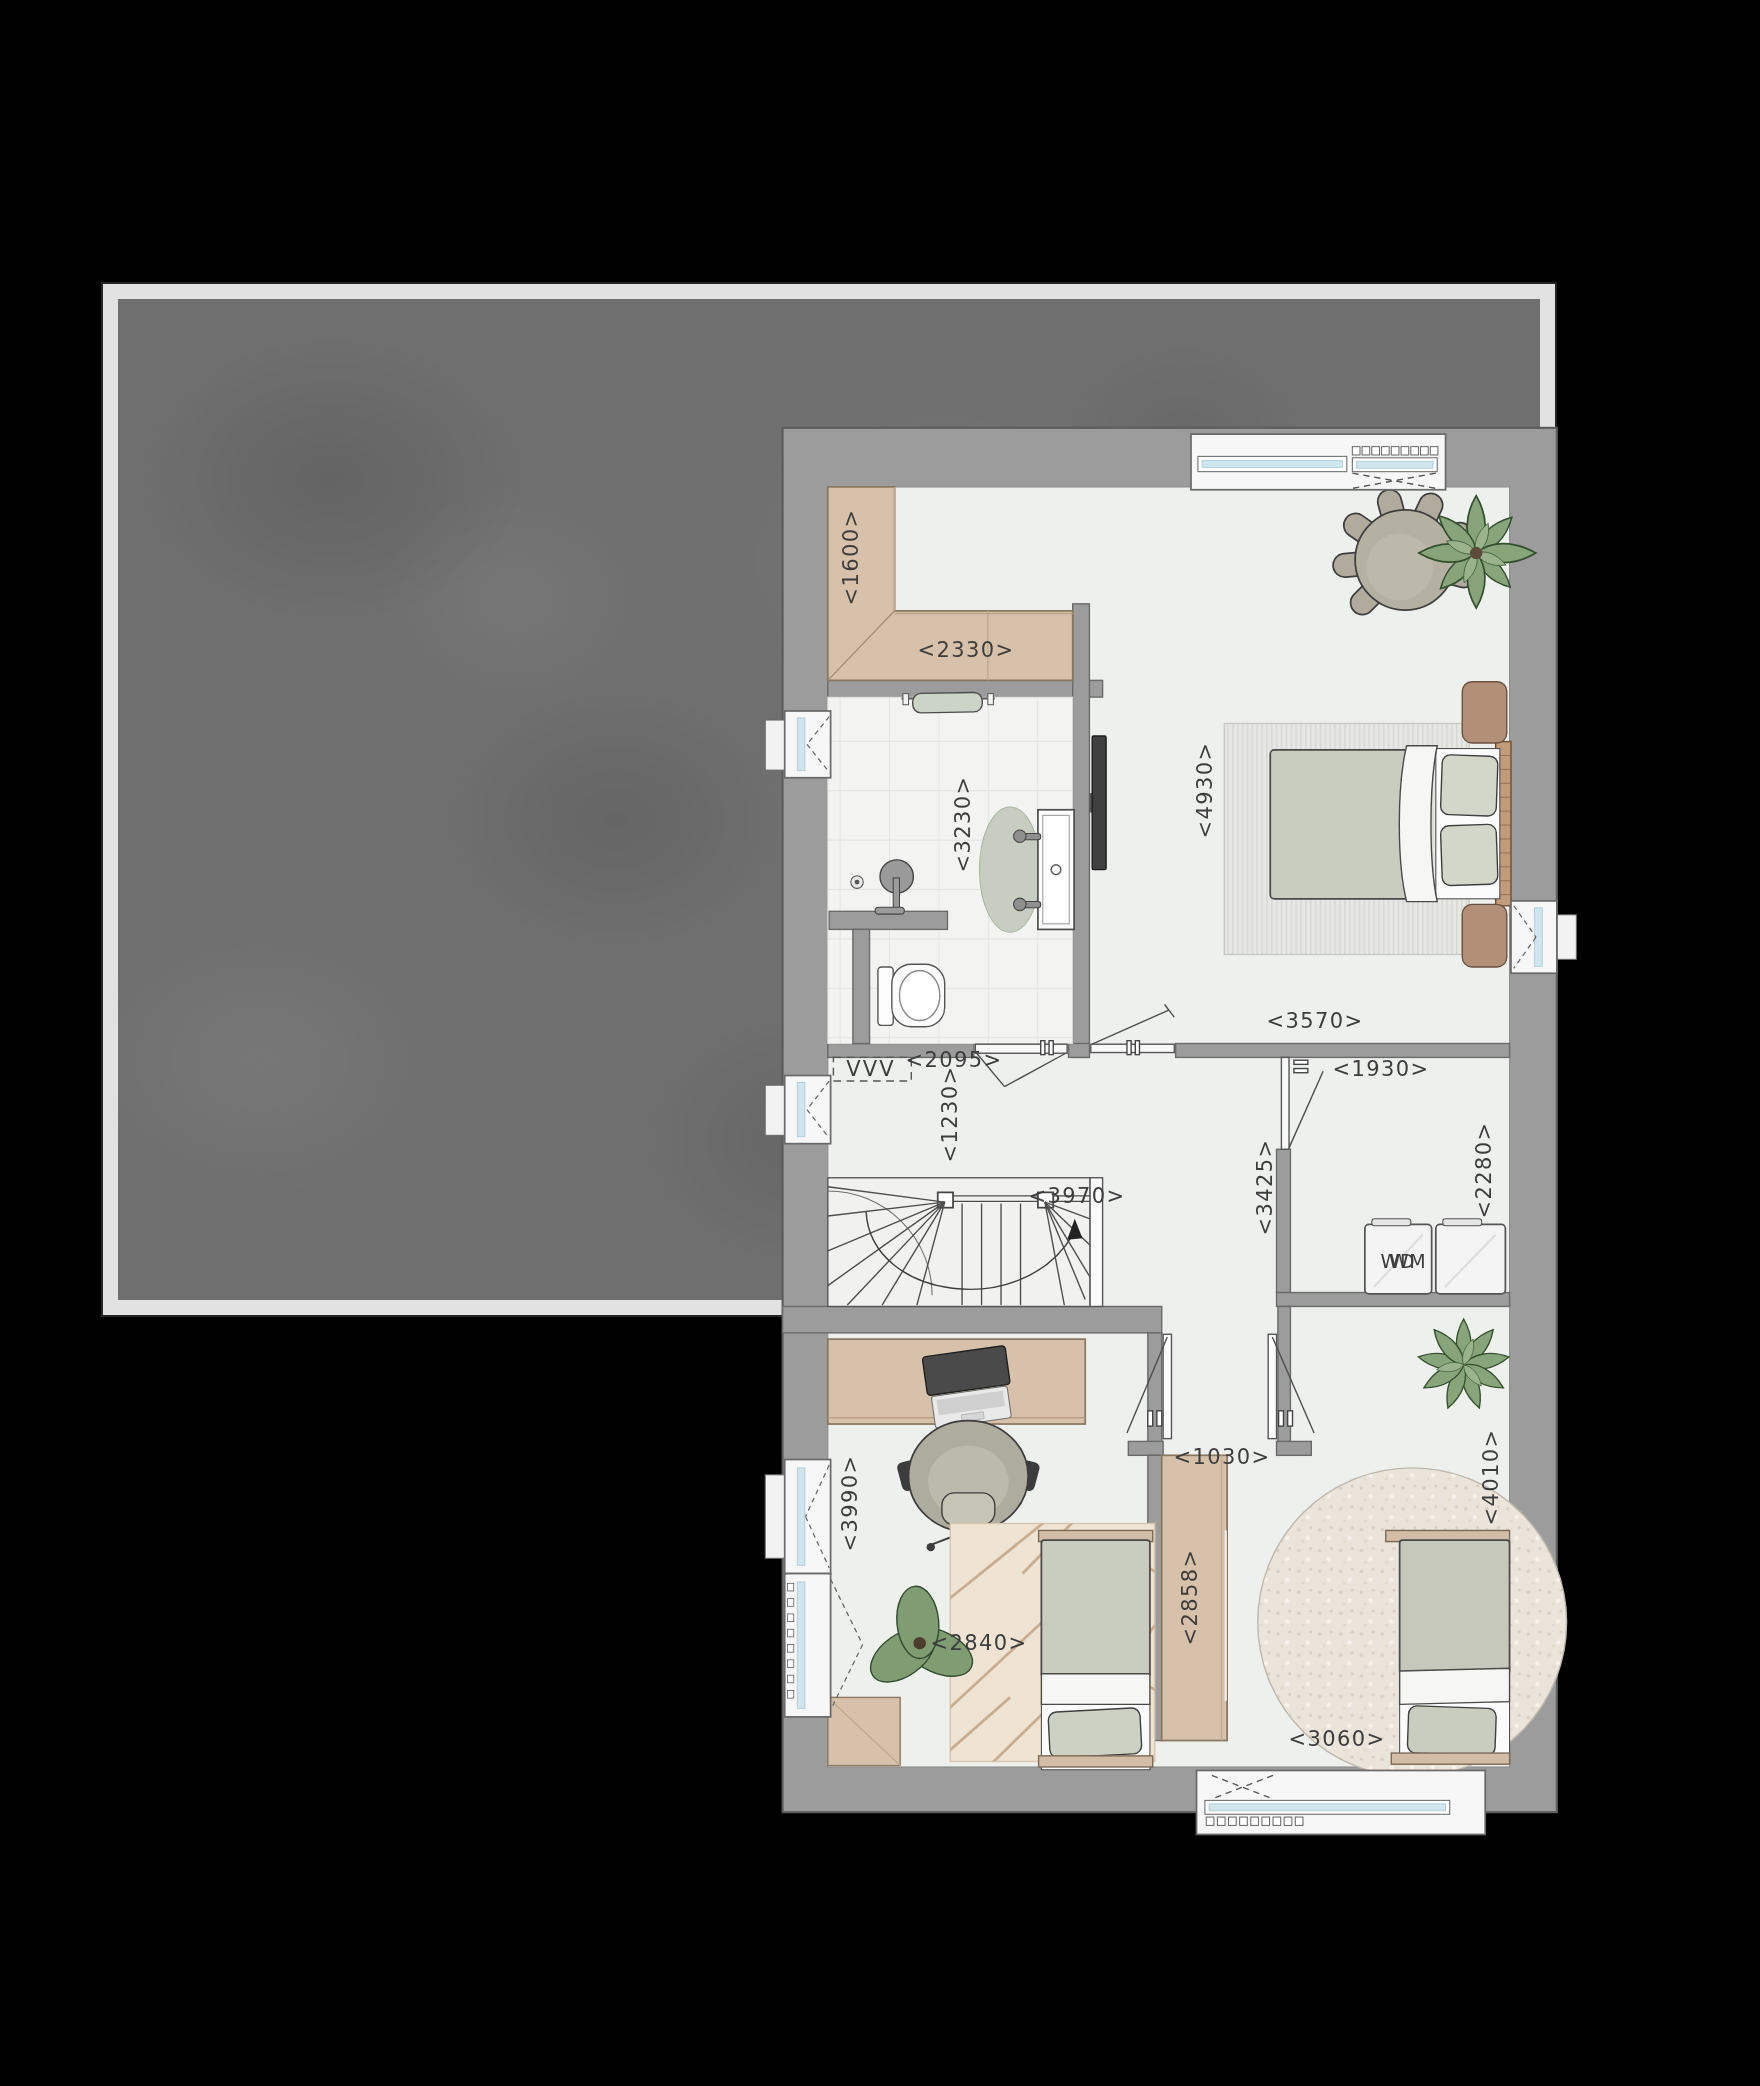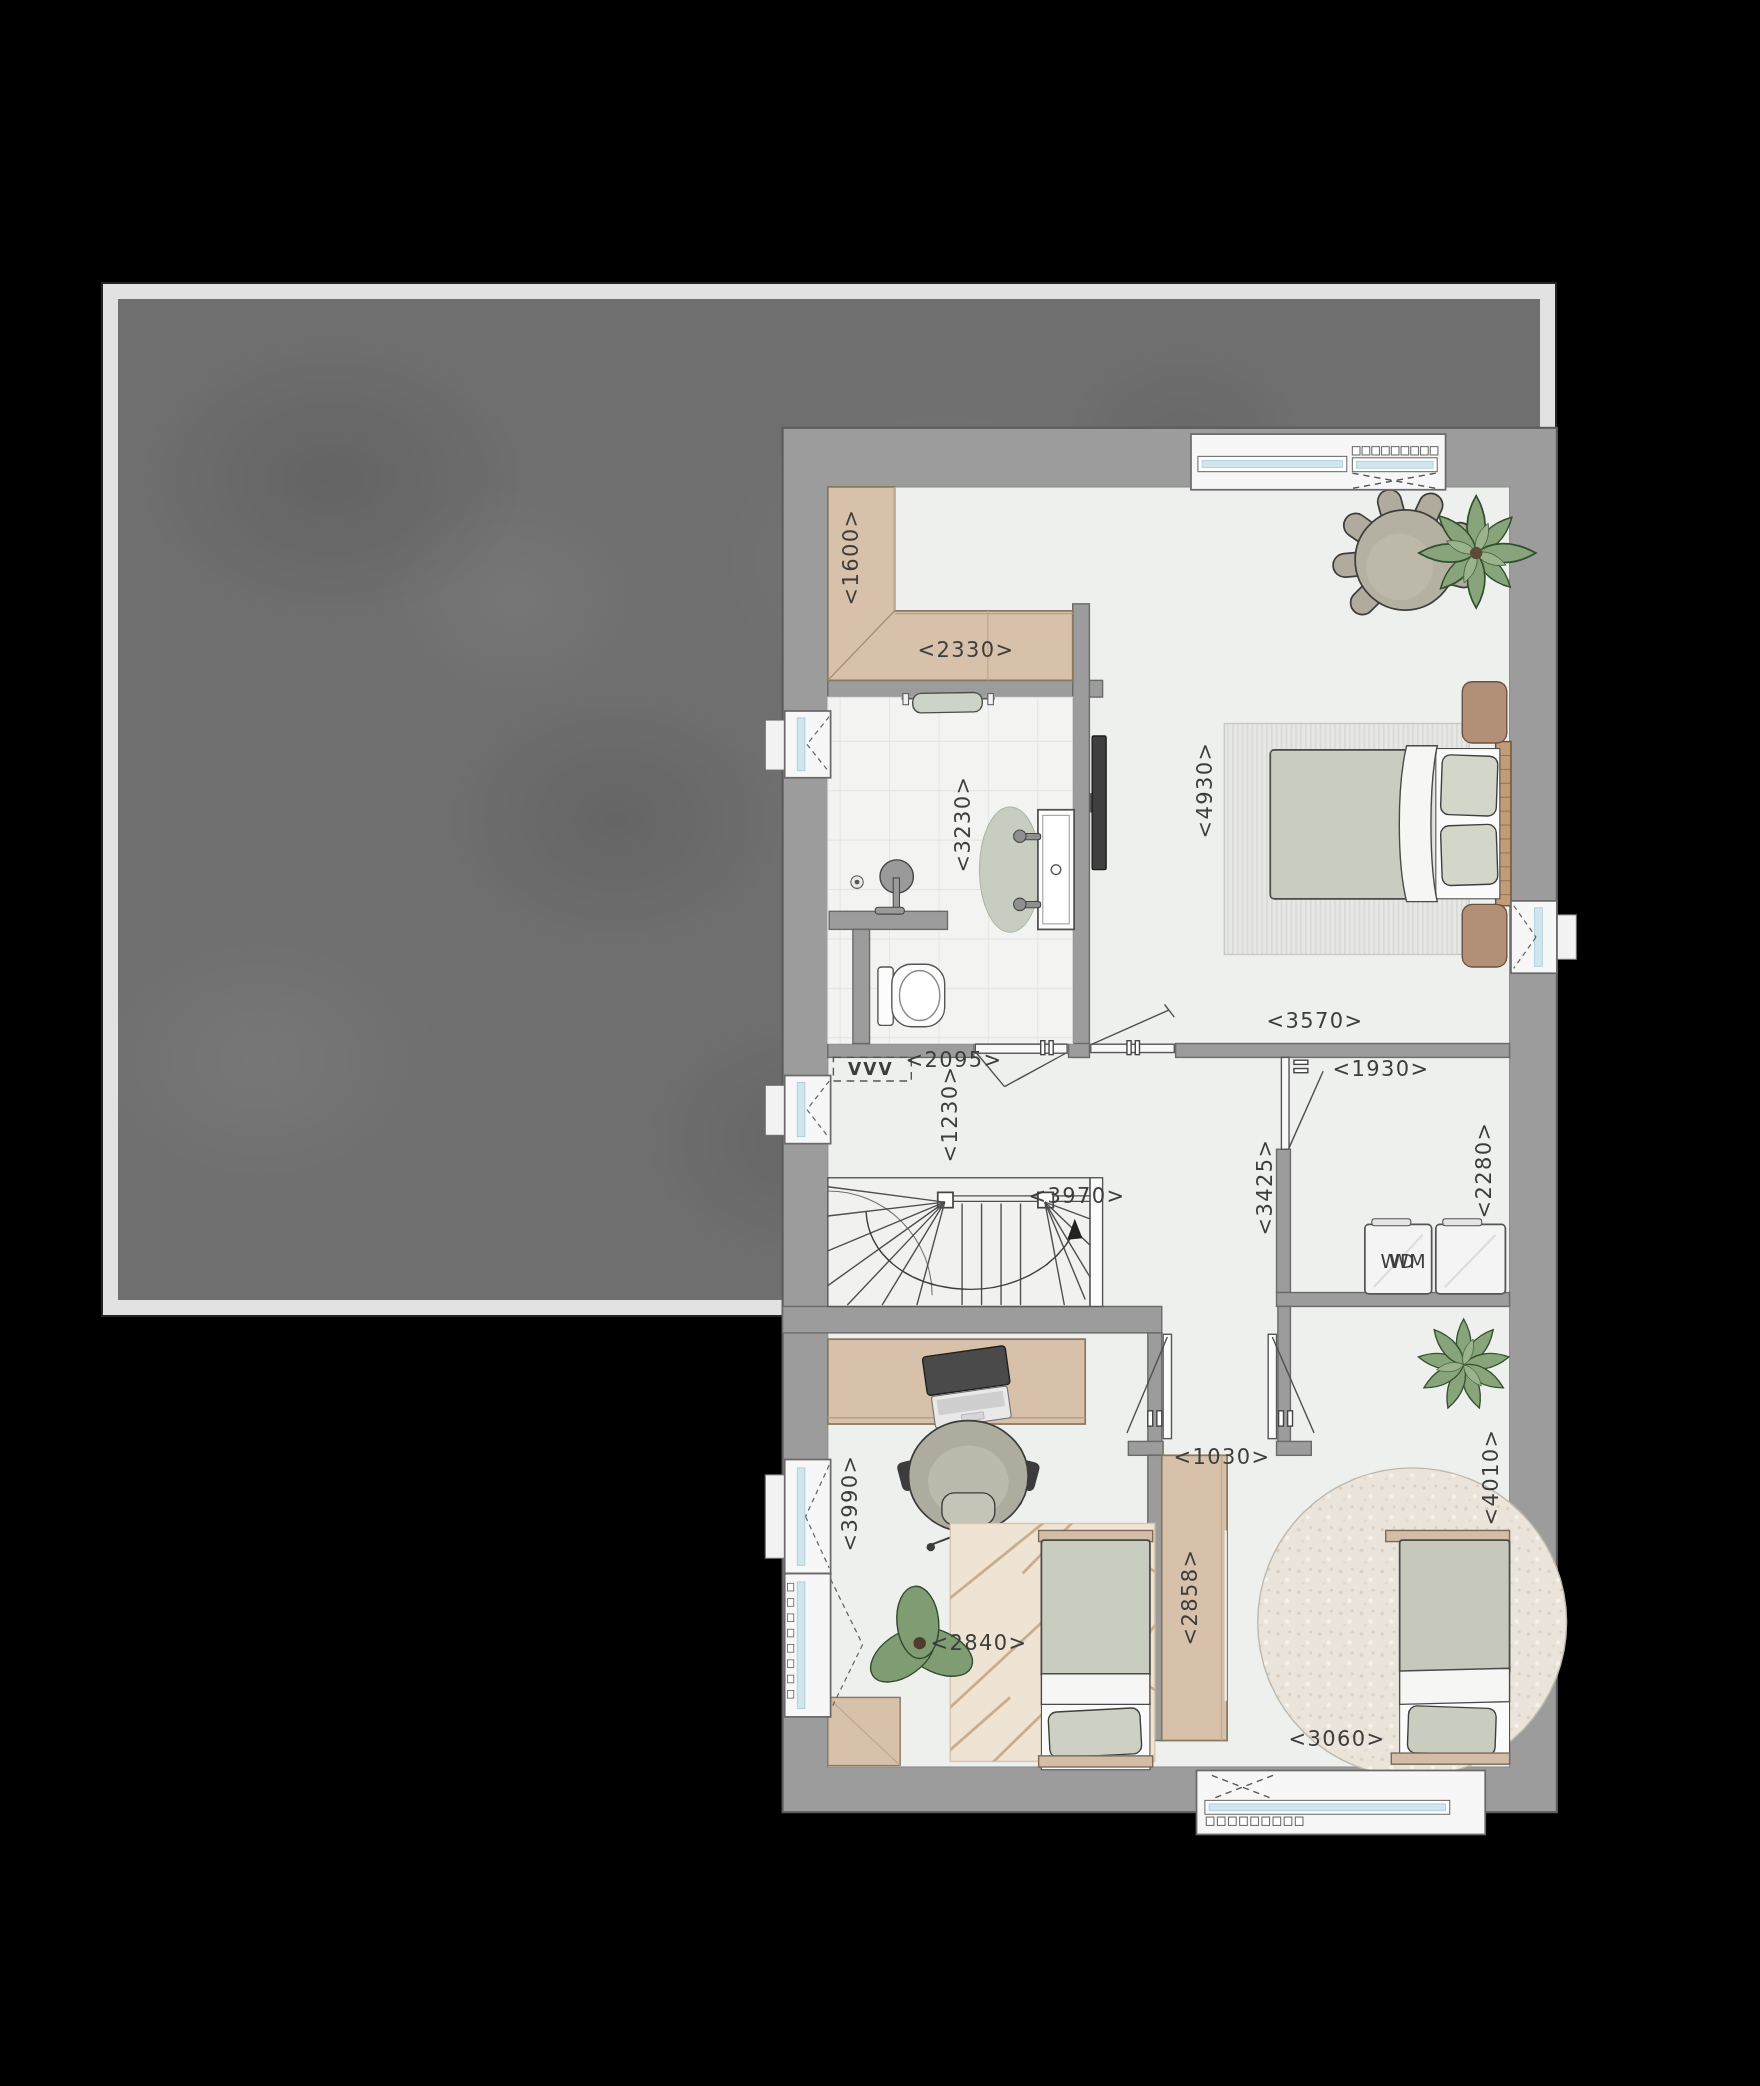--- a/index.html
+++ b/index.html
@@ -17,21 +17,21 @@
           radial-gradient(334px 250px at 82% 62%, rgba(0,0,0,.07), transparent 60%),
           radial-gradient(299px 230px at 10% 76%, rgba(255,255,255,.06), transparent 60%),
           radial-gradient(264px 209px at 48% 84%, rgba(0,0,0,.08), transparent 62%),
           radial-gradient(209px 167px at 75% 14%, rgba(0,0,0,.06), transparent 60%),
           radial-gradient(237px 195px at 28% 30%, rgba(255,255,255,.05), transparent 60%);}
   svg{position:absolute;left:0;top:0;}
   
   .dim{position:absolute;color:#3d3d3d;font-size:21px;letter-spacing:1.4px;white-space:nowrap;
        transform:translate(-50%,-50%);font-weight:400;}
   .dim.v{transform:translate(-50%,-50%) rotate(-90deg);}
-  .small{font-size:17px;letter-spacing:2.1px;font-weight:bold;}
+  .small{font-size:21px;letter-spacing:2.1px;}
   .appliance{font-size:19px;letter-spacing:0.7px;color:#3c3c3c;}
 </style>
 </head>
 <body>
 
 <div id="canvas">
 
   <div id="roof">
     <div class="surface"></div>
   </div>

